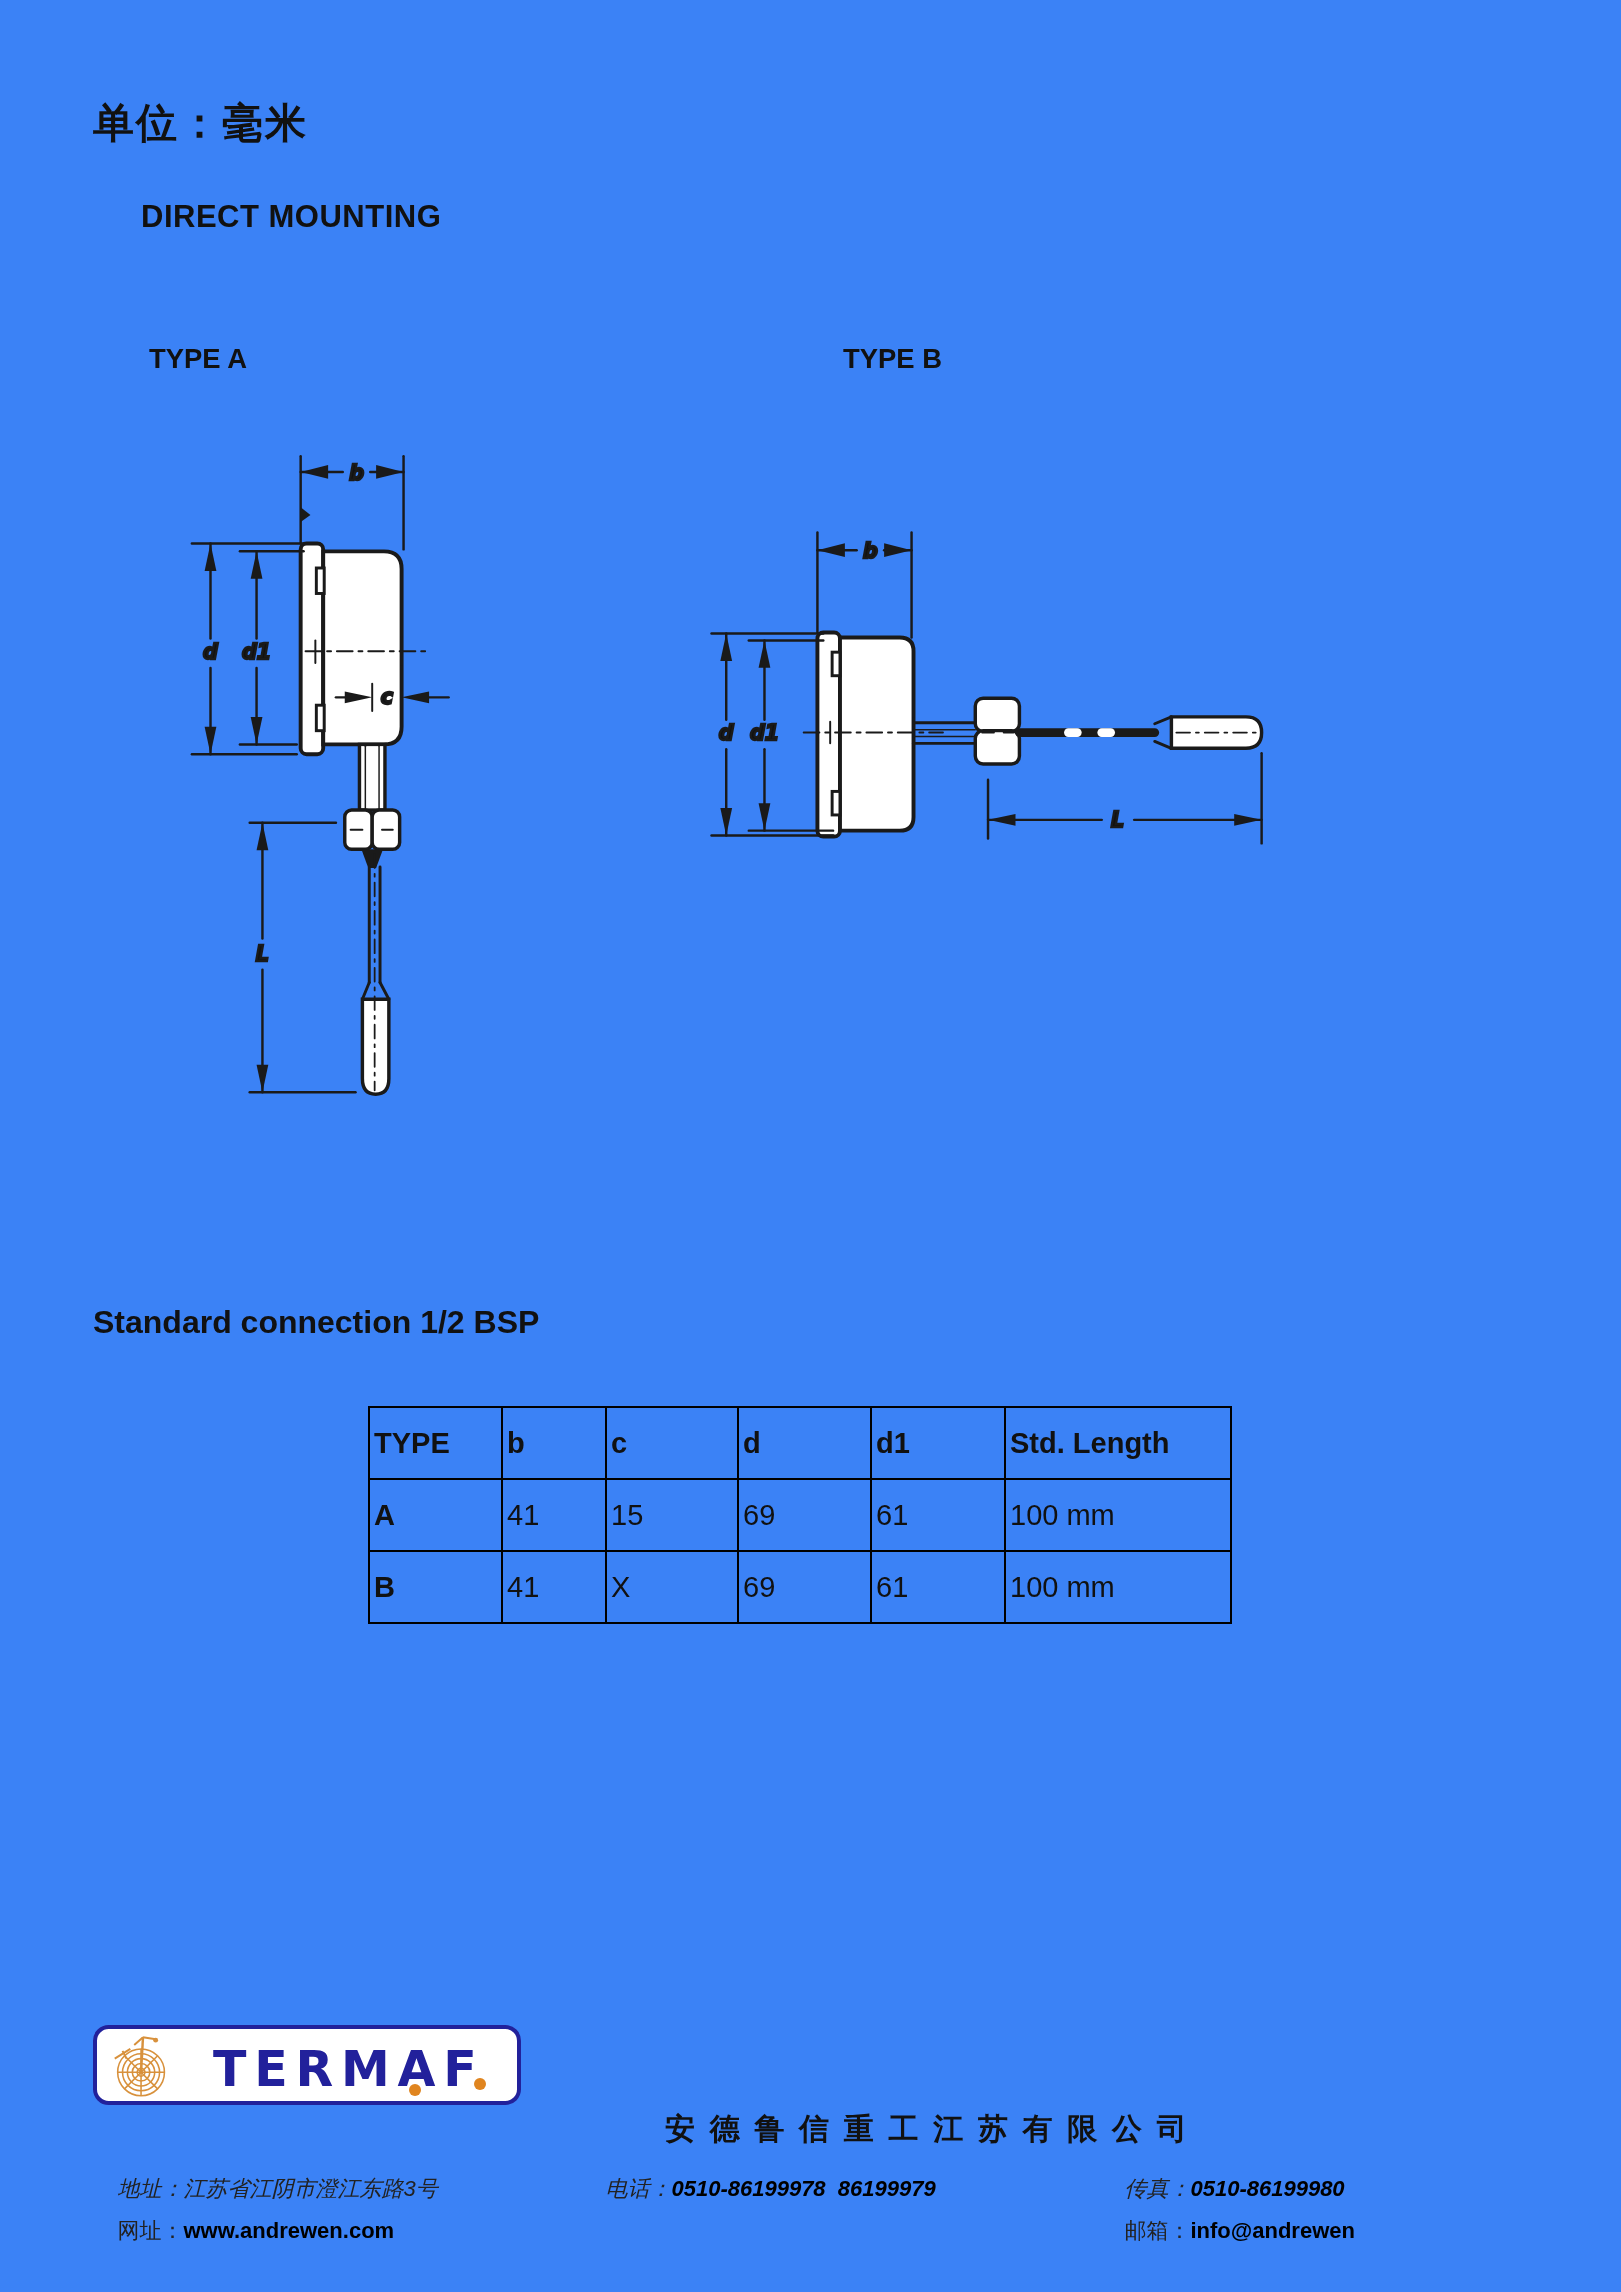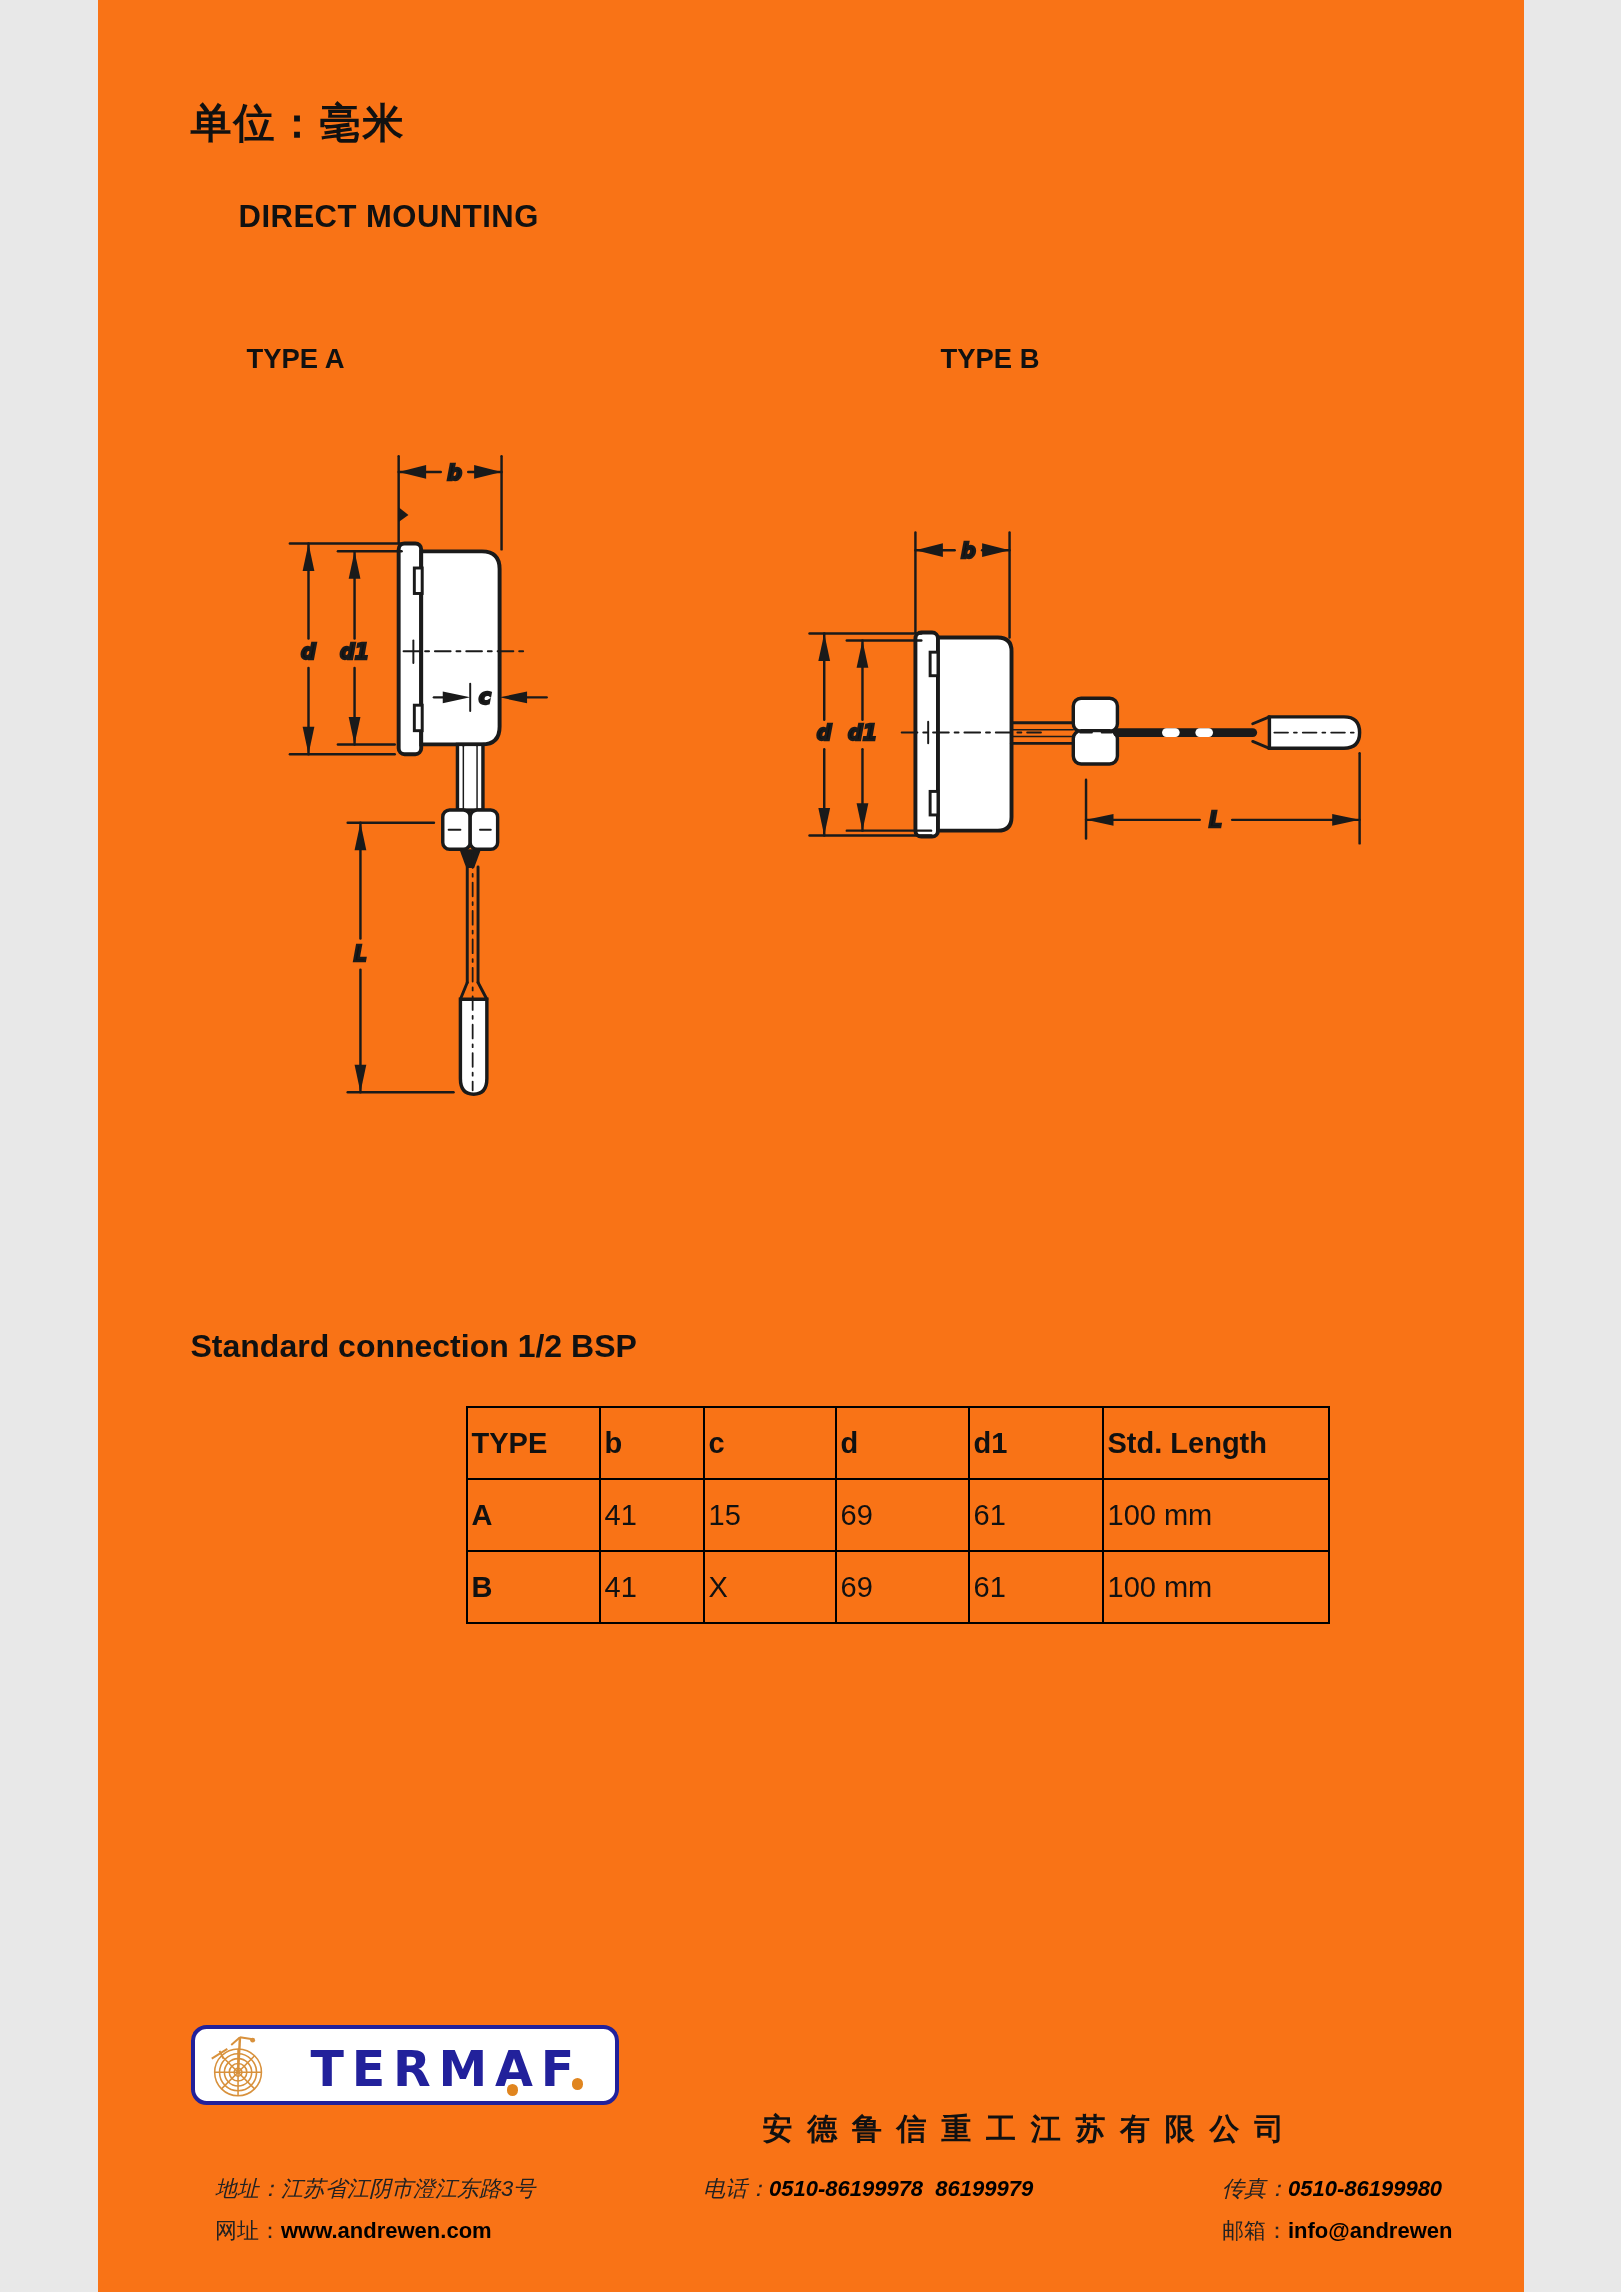--- a/index.html
+++ b/index.html
@@ -1,27 +1,27 @@
 <!DOCTYPE html>
 <html><head>
 <meta charset="utf-8">
 <style>
   html,body{margin:0;padding:0;background:#e8e8e8;}
   .page{
-    position:relative;width:1426px;height:2293px;background:#f97316;
+    position:relative;width:1621px;height:2293px;background:#3b82f6;
     font-family:"Liberation Sans","DejaVu Sans",sans-serif;color:#111;
     overflow:hidden;margin:0 auto;
   }
   .abs{position:absolute;}
   .unit-label{left:93px;top:96px;font-size:41px;font-weight:bold;letter-spacing:2px;}
   .main-heading{left:93px;top:199px;font-size:31px;font-weight:bold;letter-spacing:0.5px;margin-left:48px;}
   .type-label{top:343px;font-size:27.4px;font-weight:bold;}
   .type-a-label{left:149px;}
   .type-b-label{left:843px;}
-  .sub-heading{left:93px;top:1304px;font-size:32px;font-weight:bold;margin-top:24px;}
+  .sub-heading{left:93px;top:1304px;font-size:32px;font-weight:bold;}
   
   table.spec{
     position:absolute;left:368px;top:1406px;border-collapse:collapse;
     table-layout:fixed;
   }
   table.spec td{
     border:2.9px solid #000;height:62px;text-align:left;vertical-align:middle;
     font-size:29px;padding:4px;
   }
   table.spec .hdr{font-weight:bold;}

